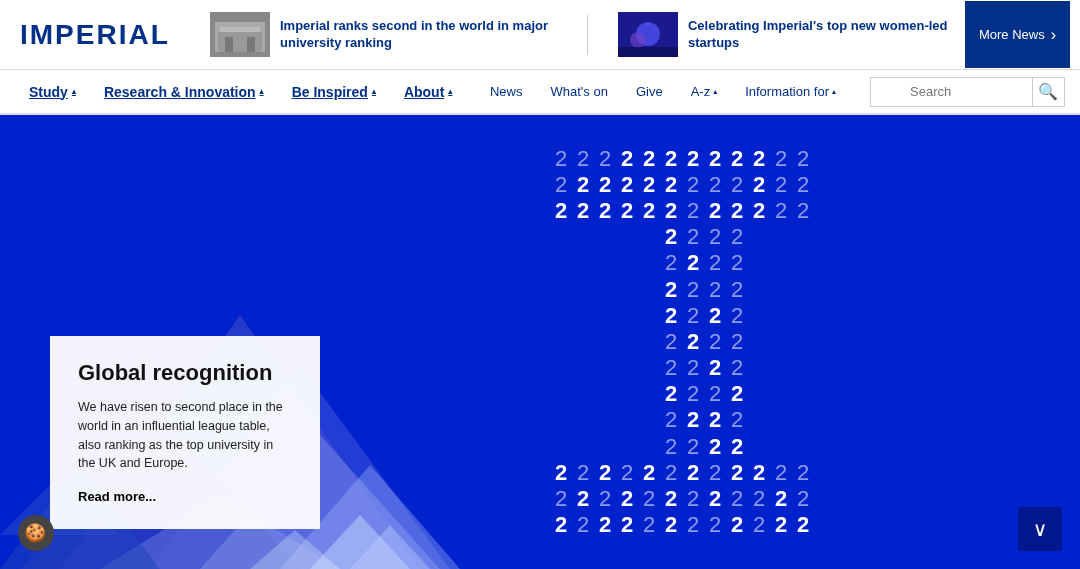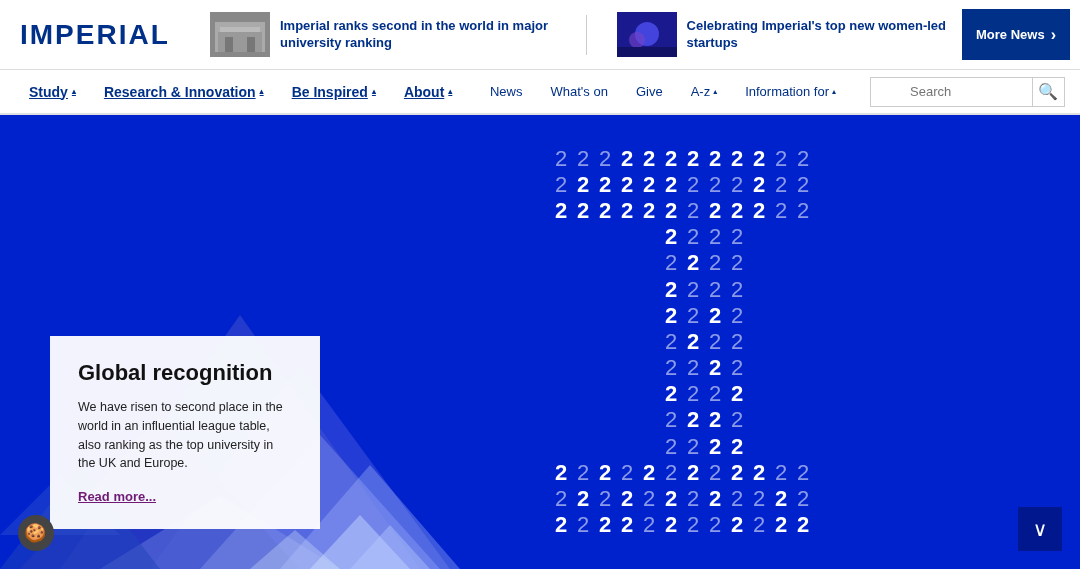--- a/index.html
+++ b/index.html
@@ -52,28 +52,28 @@
     .banner-divider {
       width: 1px;
       height: 40px;
       background: #ccc;
       margin: 0 10px;
     }
     .more-news-btn {
       background: #003087;
       color: #fff;
       font-size: 13px;
-      font-weight: 700;
+      font-weight: 400;
       padding: 10px 14px;
       display: flex;
       align-items: center;
       gap: 6px;
       cursor: pointer;
       white-space: nowrap;
-      height: 51px;
+      height: 67px;
     }
     .more-news-arrow {
       font-size: 16px;
     }
 
     
     .navbar {
       display: flex;
       align-items: center;
       background: #fff;
@@ -207,23 +207,22 @@
       margin-bottom: 12px;
     }
     .info-box p {
       font-size: 12.5px;
       color: #222;
       line-height: 1.5;
       margin-bottom: 14px;
     }
     .info-box a {
       font-size: 13px;
-      color: #701a75;
+      color: #000000;
       font-weight: 700;
-      text-decoration: underline;
       cursor: pointer;
     }
 
     
     .tri-svg {
       position: absolute;
       bottom: 0;
       left: 0;
     }
 

